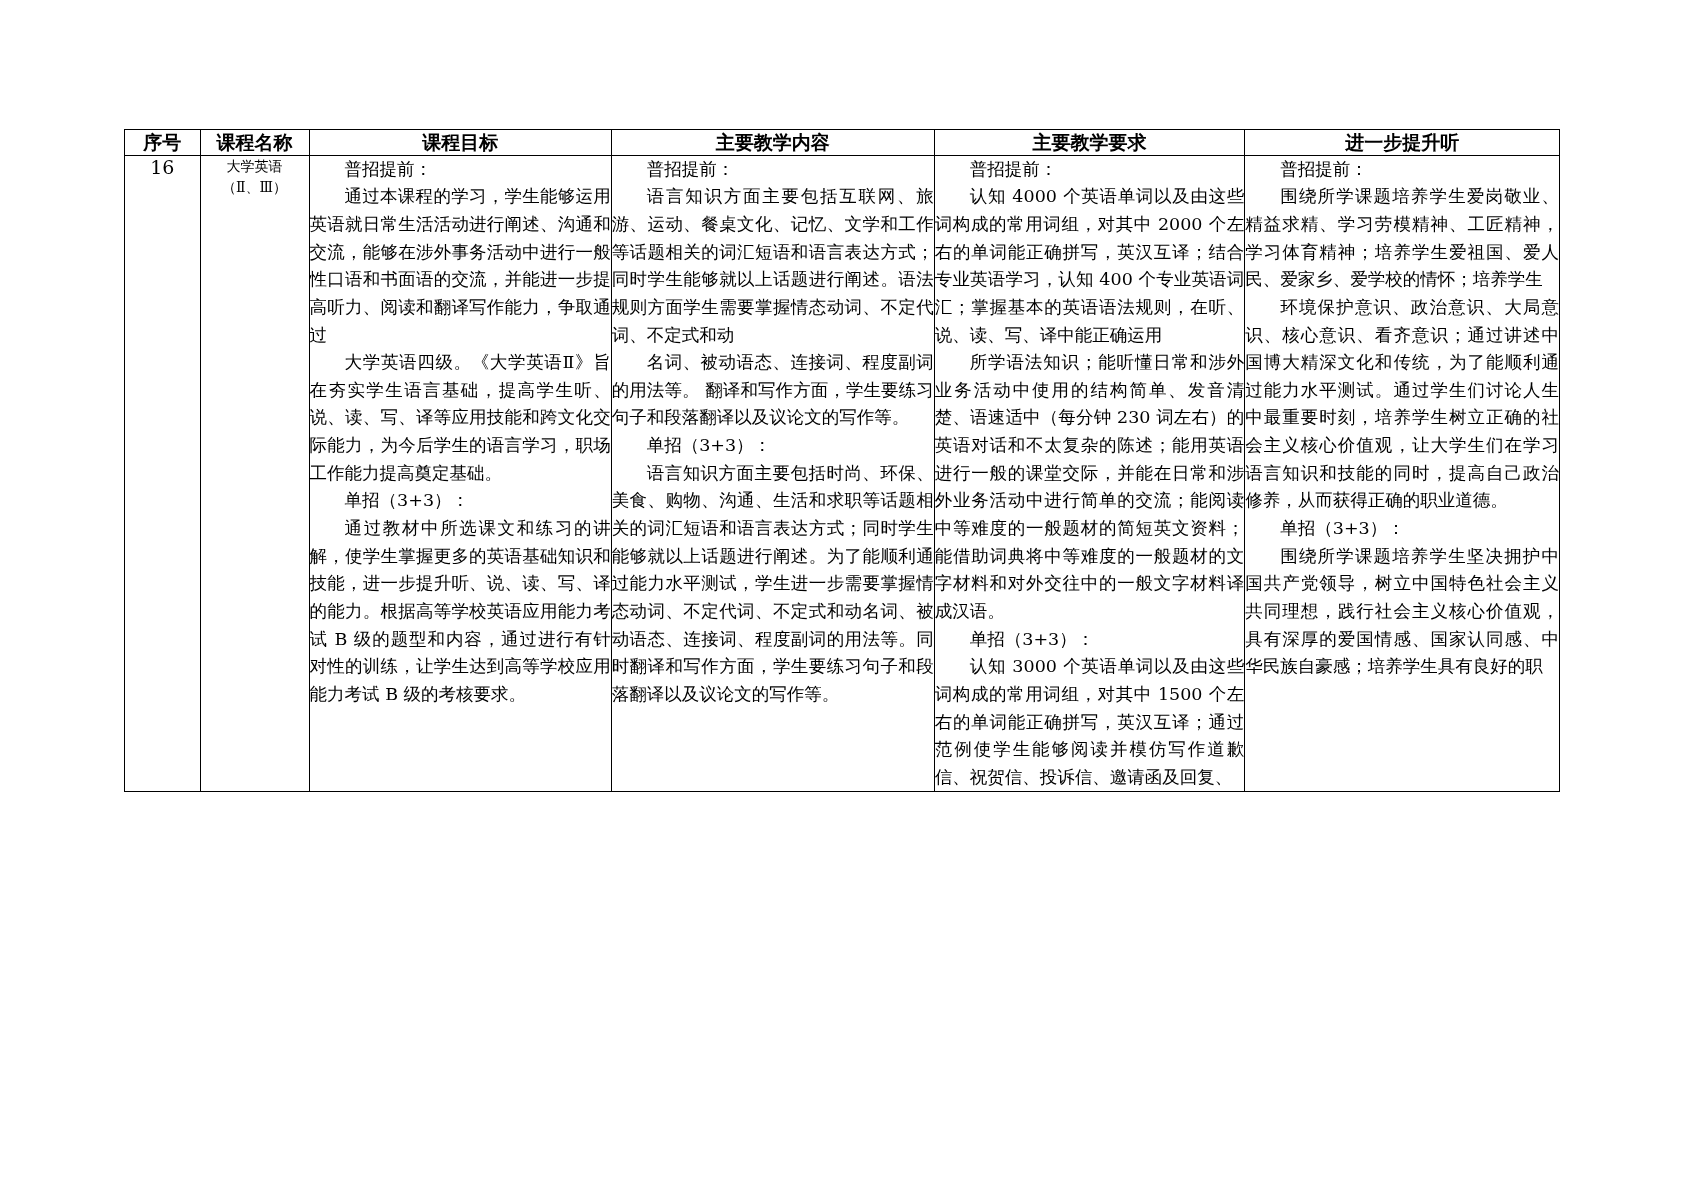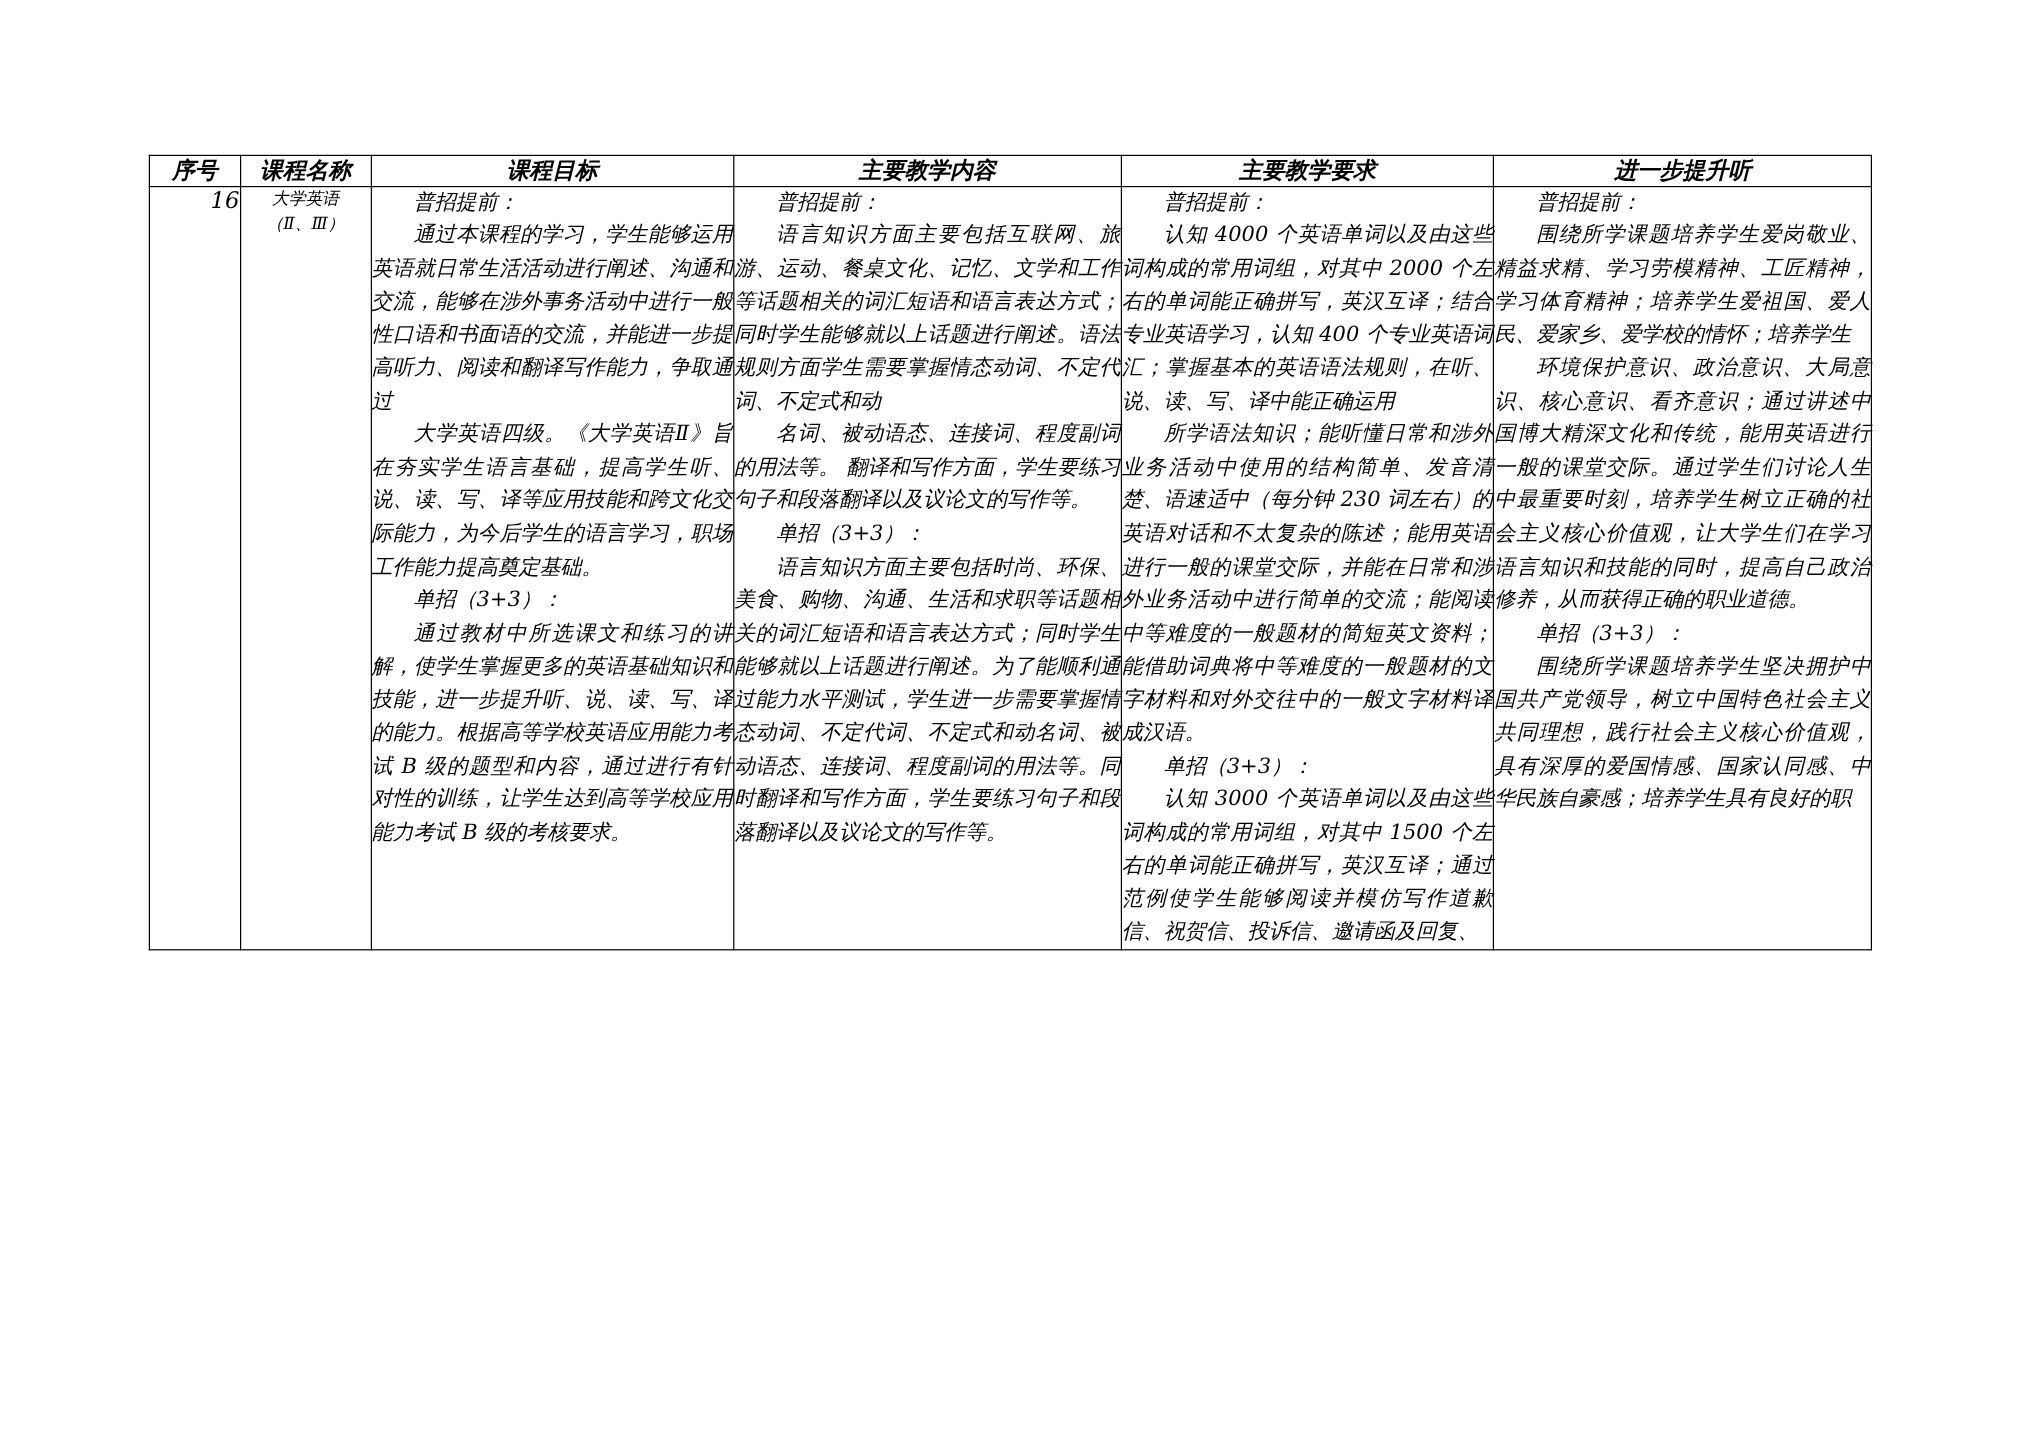--- a/index.html
+++ b/index.html
@@ -14,21 +14,20 @@
     color: #000000;
     position: relative;
     overflow: hidden;
   }
   .page {
     position: absolute;
     left: 0;
     top: 0;
     width: 1684px;
     height: 851px;
-    font-style: italic;
   }
   table.course-table {
     position: absolute;
     left: 124px;
     top: 129px;
     width: 1436px;
     border-collapse: collapse;
     table-layout: fixed;
   }
   table.course-table td, table.course-table th {
@@ -46,21 +45,21 @@
     font-family: "DejaVu Serif", "Liberation Serif", serif;
   }
   col.c-no    { width: 72px; }
   col.c-name  { width: 104px; }
   col.c-goal  { width: 288px; }
   col.c-content { width: 308px; }
   col.c-require { width: 296px; }
   col.c-ideo  { width: 300px; }
 
   td.cell-no {
-    text-align: right;
+    text-align: center;
     font-size: 19px;
     vertical-align: middle;
   }
   td.cell-name {
     text-align: center;
     font-size: 14px;
     vertical-align: middle;
     line-height: 1.5;
   }
   td.cell-body {
@@ -139,21 +138,21 @@
         <td class="cell-body require-cell">
           <p class="ind">普招提前：</p>
           <p class="ind">认知 4000 个英语单词以及由这些词构成的常用词组，对其中 2000 个左右的单词能正确拼写，英汉互译；结合专业英语学习，认知 400 个专业英语词汇；掌握基本的英语语法规则，在听、说、读、写、译中能正确运用</p>
           <p class="ind">所学语法知识；能听懂日常和涉外业务活动中使用的结构简单、发音清楚、语速适中（每分钟 230 词左右）的英语对话和不太复杂的陈述；能用英语进行一般的课堂交际，并能在日常和涉外业务活动中进行简单的交流；能阅读中等难度的一般题材的简短英文资料；能借助词典将中等难度的一般题材的文字材料和对外交往中的一般文字材料译成汉语。</p>
           <p class="ind">单招（3+3）：</p>
           <p class="ind">认知 3000 个英语单词以及由这些词构成的常用词组，对其中 1500 个左右的单词能正确拼写，英汉互译；通过范例使学生能够阅读并模仿写作道歉信、祝贺信、投诉信、邀请函及回复、</p>
         </td>
         <td class="cell-body ideo-cell">
           <p class="ind">普招提前：</p>
           <p class="ind">围绕所学课题培养学生爱岗敬业、精益求精、学习劳模精神、工匠精神，学习体育精神；培养学生爱祖国、爱人民、爱家乡、爱学校的情怀；培养学生</p>
-          <p class="ind">环境保护意识、政治意识、大局意识、核心意识、看齐意识；通过讲述中国博大精深文化和传统，能用英语进行一般的课堂交际。通过学生们讨论人生中最重要时刻，培养学生树立正确的社会主义核心价值观，让大学生们在学习语言知识和技能的同时，提高自己政治修养，从而获得正确的职业道德。</p>
+          <p class="ind">环境保护意识、政治意识、大局意识、核心意识、看齐意识；通过讲述中国博大精深文化和传统，为了能顺利通过能力水平测试。通过学生们讨论人生中最重要时刻，培养学生树立正确的社会主义核心价值观，让大学生们在学习语言知识和技能的同时，提高自己政治修养，从而获得正确的职业道德。</p>
           <p class="ind">单招（3+3）：</p>
           <p class="ind">围绕所学课题培养学生坚决拥护中国共产党领导，树立中国特色社会主义共同理想，践行社会主义核心价值观，具有深厚的爱国情感、国家认同感、中华民族自豪感；培养学生具有良好的职</p>
         </td>
       </tr>
     </tbody>
   </table>
 
 
 </div>
 

